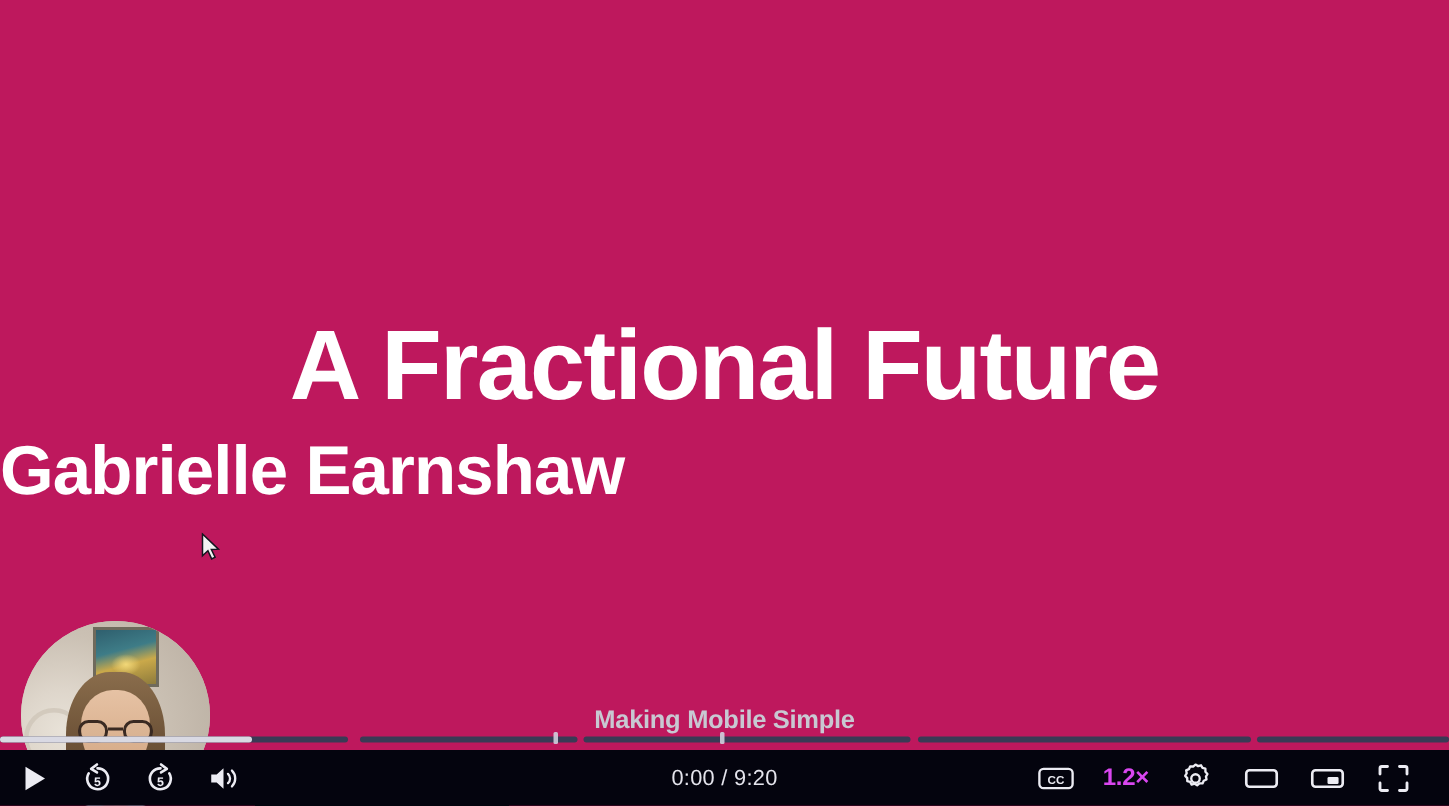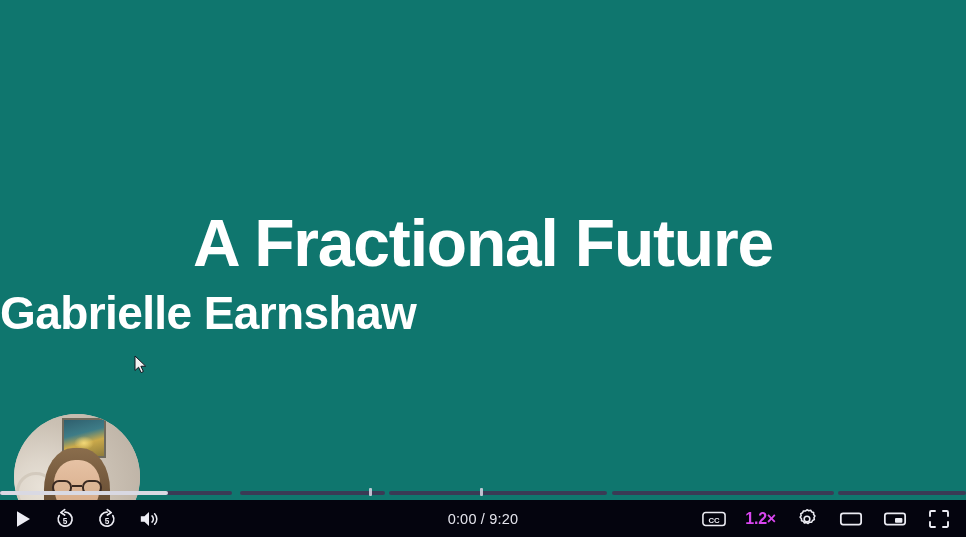--- a/index.html
+++ b/index.html
@@ -18,21 +18,21 @@
     background: #05002b;
     user-select: none;
   }
 
   
   .stage {
     position: absolute;
     left: 0; top: 0;
     width: 966px;
     height: 537px;
-    background: #0f766e;
+    background: #be185d;
   }
   .slide-title {
     position: absolute;
     left: 0;
     top: 208px;
     width: 966px;
     text-align: center;
     font-size: 66px;
     font-weight: 700;
     letter-spacing: -1.2px;
@@ -242,21 +242,21 @@
   .ctrl-left {
     display: flex;
     align-items: center;
     gap: 16px;
     padding-left: 10px;
   }
   .ctrl-right {
     display: flex;
     align-items: center;
     gap: 18px;
-    padding-right: 14px;
+    padding-right: 24px;
     margin-left: auto;
   }
   .btn {
     display: inline-flex;
     align-items: center;
     justify-content: center;
     width: 26px;
     height: 26px;
     cursor: pointer;
     color: #e9e9f0;
@@ -289,20 +289,21 @@
   }
 </style>
 </head>
 <body>
 
 <div class="player">
 
   <div class="stage">
     <div class="slide-title">A Fractional Future</div>
     <div class="slide-subtitle">Gabrielle Earnshaw</div>
+    <div class="slide-footer">Making Mobile Simple</div>
   </div>
 
   <div class="webcam">
     <div class="wc-wall"></div>
     <div class="wc-frame"></div>
     <div class="wc-ring"></div>
     <div class="wc-obj"></div>
     <div class="wc-body"></div>
     <div class="wc-hair"></div>
     <div class="wc-face"></div>

